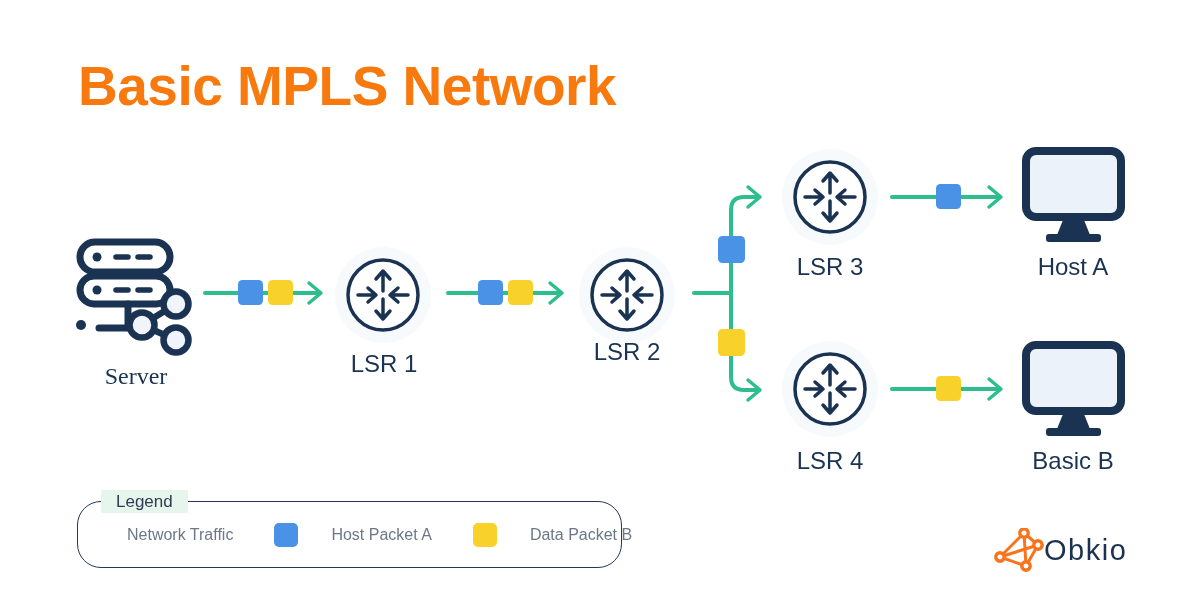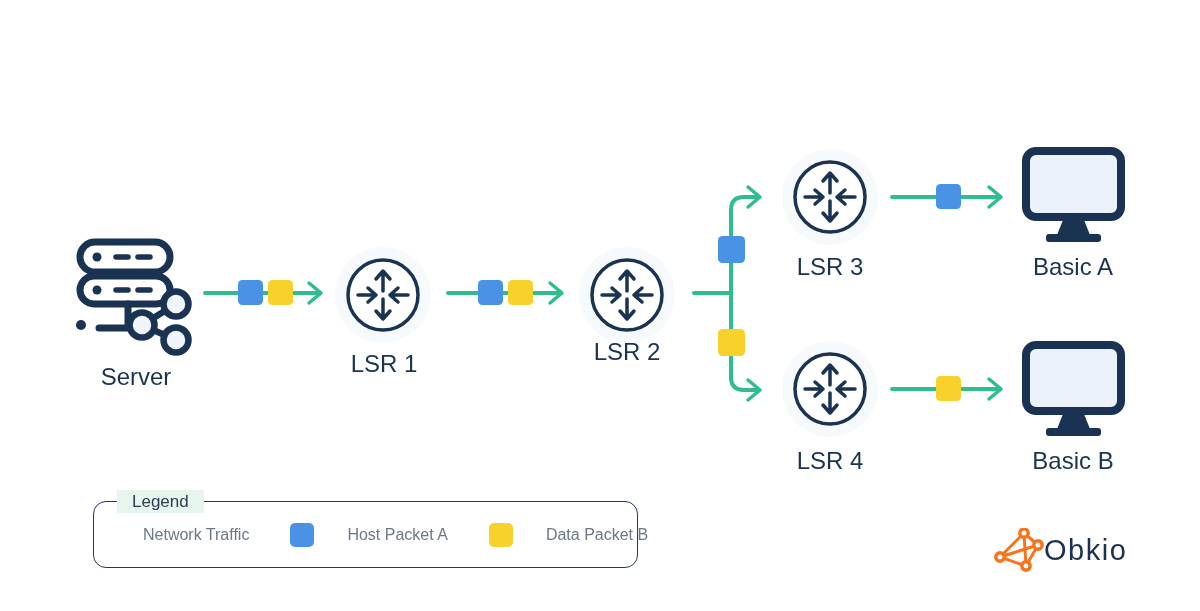--- a/index.html
+++ b/index.html
@@ -13,21 +13,21 @@
     color:#F8790D;white-space:nowrap;
   }
   .diagram-svg{position:absolute;left:0;top:0;}
   .node-label{
     position:absolute;transform:translateX(-50%);
     font-size:24px;font-weight:500;color:#1A3352;white-space:nowrap;
   }
   
   .legend{
     position:absolute;left:77px;top:501px;width:545px;height:67px;
-    border:1.5px solid #24375C;border-radius:13px;box-sizing:border-box;background:#fff;margin-left:16px;
+    border:1.5px solid #24375C;border-radius:24px;box-sizing:border-box;background:#fff;
   }
   .legend-tab{
     position:absolute;left:23px;top:-12px;height:23px;line-height:23px;
     padding:0 15px;background:#E6F6EC;color:#2E3D55;font-size:17px;white-space:nowrap;
   }
   .legend-row{display:flex;align-items:center;height:100%;padding-left:18px;box-sizing:border-box;gap:24px;}
   .swatch-line{width:78px;height:4px;border-radius:2px;background:#2EBD8C;margin-right:7px;}
   .swatch-square{width:24px;height:24px;border-radius:5px;margin-right:9px;flex:none;}
   .swatch-blue{background:#4A92E5;}
   .swatch-yellow{background:#F8D12A;}
@@ -35,20 +35,21 @@
   .legend-label:last-child{margin-right:0;}
   
   .logo{position:absolute;left:992px;top:528px;display:flex;align-items:center;gap:0;}
   .logo-text{font-size:29px;font-weight:500;color:#1C3150;letter-spacing:1.5px;}
 </style>
 </head>
 <body>
 
 <div class="canvas">
 
+  <h1 class="title">Basic MPLS Network</h1>
 
   <svg class="diagram-svg" width="1200" height="611" viewBox="0 0 1200 611">
     <defs>
       <g id="router">
         <circle r="48" fill="#F7FAFC"></circle>
         <circle r="35" fill="#FFFFFF" stroke="#1A3352" stroke-width="3.5"></circle>
         <g fill="none" stroke="#1A3352" stroke-width="3.5" stroke-linecap="round" stroke-linejoin="round">
           <path d="M0,-4 V-23 M-7,-16 L0,-24 L7,-16"></path>
           <path d="M0,4 V23 M-7,16 L0,24 L7,16"></path>
           <path d="M-25,0 H-8 M-15,-7 L-7,0 L-15,7"></path>
@@ -112,26 +113,26 @@
 
     <use href="#router" x="383" y="295"></use>
     <use href="#router" x="627" y="295"></use>
     <use href="#router" x="830" y="197"></use>
     <use href="#router" x="830" y="389"></use>
 
     <use href="#monitor" x="1022" y="147"></use>
     <use href="#monitor" x="1022" y="341"></use>
   </svg>
 
-  <div class="node-label" style="left:136px;top:363px;">Server</div>
+  <div class="node-label" style="left:136px;top:363px;font-family:Liberation Serif, serif;">Server</div>
   <div class="node-label" style="left:384px;top:350px;text-align:right;">LSR 1</div>
   <div class="node-label" style="left:627px;top:338px;">LSR 2</div>
   <div class="node-label" style="left:830px;top:253px;text-align:center;">LSR 3</div>
   <div class="node-label" style="left:830px;top:447px;">LSR 4</div>
-  <div class="node-label" style="left:1073px;top:253px;">Basic A</div>
+  <div class="node-label" style="left:1073px;top:253px;">Host A</div>
   <div class="node-label" style="left:1073px;top:447px;">Basic B</div>
 
   <div class="legend">
     <div class="legend-tab">Legend</div>
     <div class="legend-row">
       <div class="swatch-line"></div>
       <div class="legend-label">Network Traffic</div>
       <div class="swatch-square swatch-blue"></div>
       <div class="legend-label">Host Packet A</div>
       <div class="swatch-square swatch-yellow"></div>

